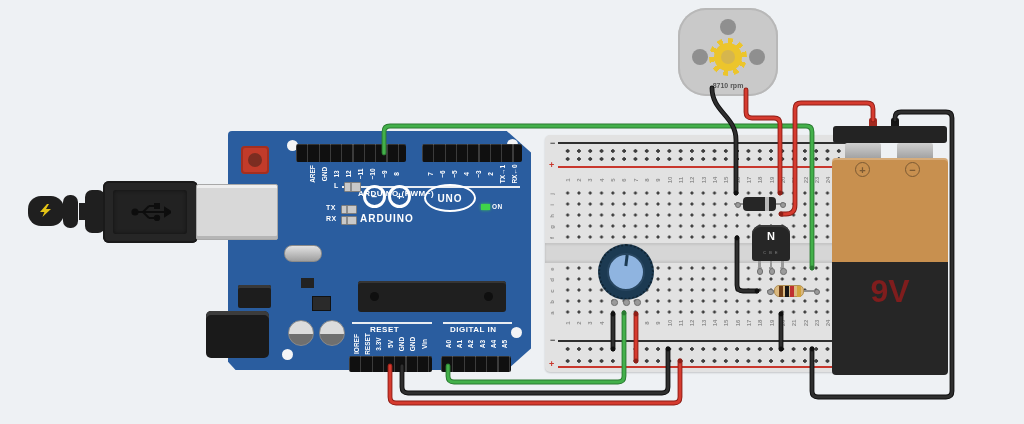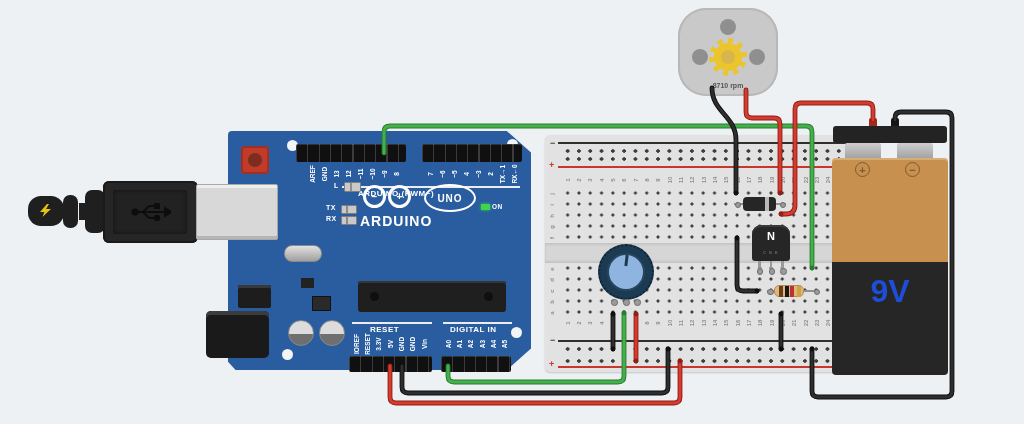--- a/index.html
+++ b/index.html
@@ -136,21 +136,21 @@
   <div class="abs ledbar" style="left:341px;top:205px;width:14px;height:7px;"></div>
   <div class="abs wlab" style="left:326px;top:215px;font-size:7px;">RX</div>
   <div class="abs ledbar" style="left:341px;top:216px;width:14px;height:7px;"></div>
 
   <div class="ring" style="left:363px;top:185px;width:17px;height:17px;font-size:10px;">
       <span>−</span>
     </div>
   <div class="ring" style="left:388px;top:185px;width:17px;height:17px;font-size:10px;">
       <span>+</span>
     </div>
-  <div class="abs wlab" style="left:360px;top:213px;font-size:14px;letter-spacing:1px;">ARDUINO</div>
+  <div class="abs wlab" style="left:360px;top:213px;font-size:10px;letter-spacing:1px;">ARDUINO</div>
   <div class="abs" style="left:424px;top:184px;width:48px;height:24px;border:2px solid #fff;border-radius:50%;display:flex;align-items:center;justify-content:center;">
     <span class="wlab" style="font-size:10px;letter-spacing:1px;">UNO</span>
   </div>
   <div class="abs" style="left:481px;top:204px;width:9px;height:6px;background:#3fd44a;box-shadow:0 0 3px #3fd44a;"></div>
   <div class="abs wlab" style="left:492px;top:203px;font-size:6.5px;">ON</div>
 
   <div class="abs" style="left:284px;top:245px;width:36px;height:15px;background:linear-gradient(#e2e2e2,#9f9f9f);border-radius:8px;border:1px solid #8a8a8a;"></div>
   <div class="abs" style="left:238px;top:285px;width:33px;height:23px;background:#1d1d1d;border-radius:2px;box-shadow:inset 0 3px 0 #383838;"></div>
   <div class="abs" style="left:301px;top:278px;width:13px;height:10px;background:#222;"></div>
   <div class="abs" style="left:312px;top:296px;width:17px;height:13px;background:#2a2a2a;border:1px solid #111;"></div>
@@ -481,21 +481,21 @@
     <div class="abs" style="left:13px;top:25px;width:36px;height:18px;background:linear-gradient(#cfcfcf,#9a9a9a);border-radius:2px;"></div>
     <div class="abs" style="left:65px;top:25px;width:36px;height:18px;background:linear-gradient(#cfcfcf,#9a9a9a);border-radius:2px;"></div>
     <div class="abs" style="left:0;top:40px;width:116px;height:104px;background:var(--bat-tan);border-radius:4px 4px 0 0;box-shadow:inset 0 2px 0 rgba(255,255,255,.25);"></div>
     <div class="abs" style="left:23px;top:44px;width:13px;height:13px;border:1.5px solid #7c5a33;border-radius:50%;color:#7c5a33;font-size:11px;font-weight:bold;display:flex;align-items:center;justify-content:center;">
         <span>+</span>
       </div>
     <div class="abs" style="left:73px;top:44px;width:13px;height:13px;border:1.5px solid #7c5a33;border-radius:50%;color:#7c5a33;font-size:11px;font-weight:bold;display:flex;align-items:center;justify-content:center;">
         <span>−</span>
       </div>
     <div class="abs" style="left:0;top:144px;width:116px;height:113px;background:#262626;border-radius:0 0 4px 4px;"></div>
-    <div class="abs" style="left:0;top:155px;width:116px;text-align:center;color:#1d4ed8;font-size:32px;font-weight:bold;">9V</div>
+    <div class="abs" style="left:0;top:155px;width:116px;text-align:center;color:#7f1d1d;font-size:32px;font-weight:bold;">9V</div>
   </div>
 
   <svg class="abs" style="left:0;top:0;" width="1024" height="424" viewBox="0 0 1024 424">
     <g>
       <path class="wo" d="M384,153 L384,132 Q384,126 390,126 L806,126 Q812,126 812,132 L812,268" stroke="#2a7a31"></path>
       <path class="wi" d="M384,153 L384,132 Q384,126 390,126 L806,126 Q812,126 812,132 L812,268" stroke="#43b04a"></path>
     </g>
     <g>
       <path class="wo" d="M448,366 L448,376 Q448,382 454,382 L618,382 Q624,382 624,376 L624,313" stroke="#2a7a31"></path>
       <path class="wi" d="M448,366 L448,376 Q448,382 454,382 L618,382 Q624,382 624,376 L624,313" stroke="#43b04a"></path>

